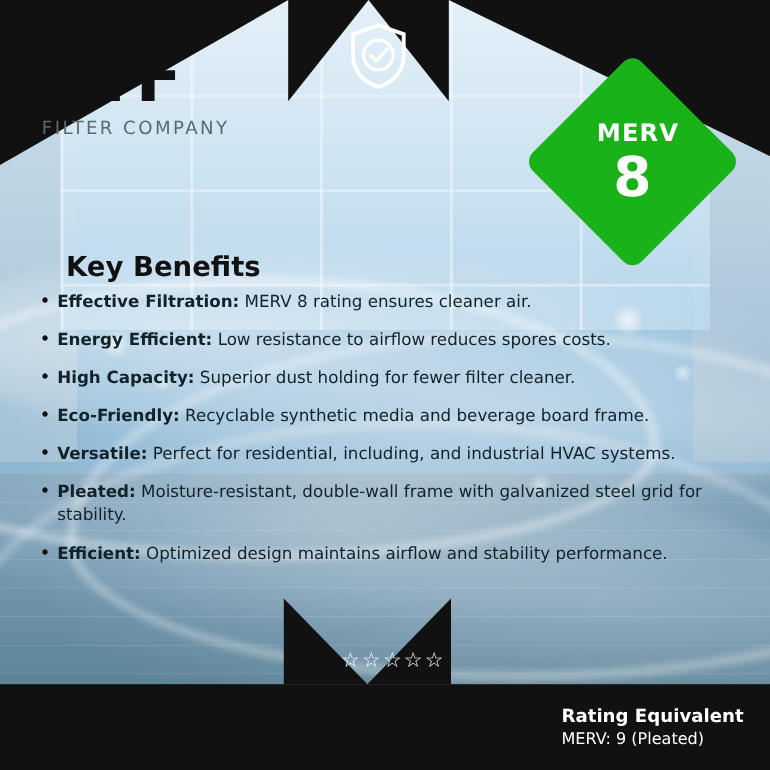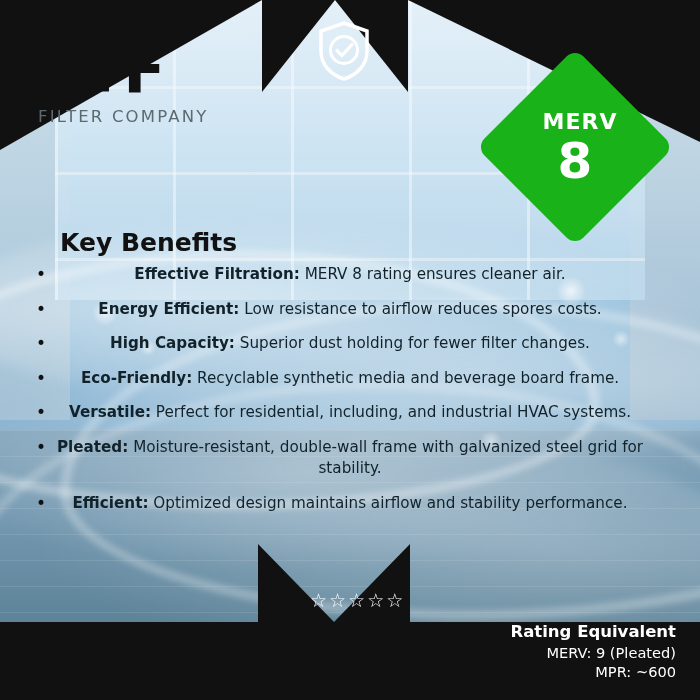--- a/index.html
+++ b/index.html
@@ -184,33 +184,33 @@
     line-height: 1.42;
     color: #12222a;
     font-family: "DejaVu Sans", sans-serif;
   }
   .bullet {
     width: 13px; flex: 0 0 13px;
     font-size: 17px; line-height: 1.25;
     color: #111; margin-right: 3px;
   }
   .benefit b { font-weight: bold; }
-  .benefit .txt { flex: 1; text-align: center; }
+  .benefit .txt { flex: 1; }
 
   
   .stars {
     position: absolute; left: 310px; bottom: 90px; z-index: 8;
     display: flex; gap: 2px;
   }
   .stars span { color: #ffffff; font-size: 19px; line-height: 1; }
 
   
   .rating {
     position: absolute; right: 24px; bottom: 18px; z-index: 9;
-    text-align: right; color: #ffffff;
+    text-align: left; color: #ffffff;
     font-family: "DejaVu Sans", sans-serif;
   }
   .rating-title { font-size: 16.5px; font-weight: bold; margin-bottom: 3px; }
   .rating-line { font-size: 14.6px; line-height: 1.3; }
 </style>
 </head>
 <body>
 
 <div id="page">
 
@@ -278,21 +278,21 @@
     <div class="benefit">
       <div class="bullet">•</div>
       <div class="txt">
         <b>Energy Efficient:</b><span> Low resistance to airflow reduces spores costs.</span>
       </div>
     </div>
 
     <div class="benefit">
       <div class="bullet">•</div>
       <div class="txt">
-        <b>High Capacity:</b><span> Superior dust holding for fewer filter changes.</span>
+        <b>High Capacity:</b><span> Superior dust holding for fewer filter cleaner.</span>
       </div>
     </div>
 
     <div class="benefit">
       <div class="bullet">•</div>
       <div class="txt">
         <b>Eco-Friendly:</b><span> Recyclable synthetic media and beverage board frame.</span>
       </div>
     </div>
 
@@ -323,16 +323,15 @@
     <span>☆</span>
     <span>☆</span>
     <span>☆</span>
     <span>☆</span>
     <span>☆</span>
   </div>
 
   <div class="rating">
     <div class="rating-title">Rating Equivalent</div>
     <div class="rating-line">MERV: 9 (Pleated)</div>
-    <div class="rating-line">MPR: ~600</div>
   </div>
 
 </div>
 
 </body></html>

